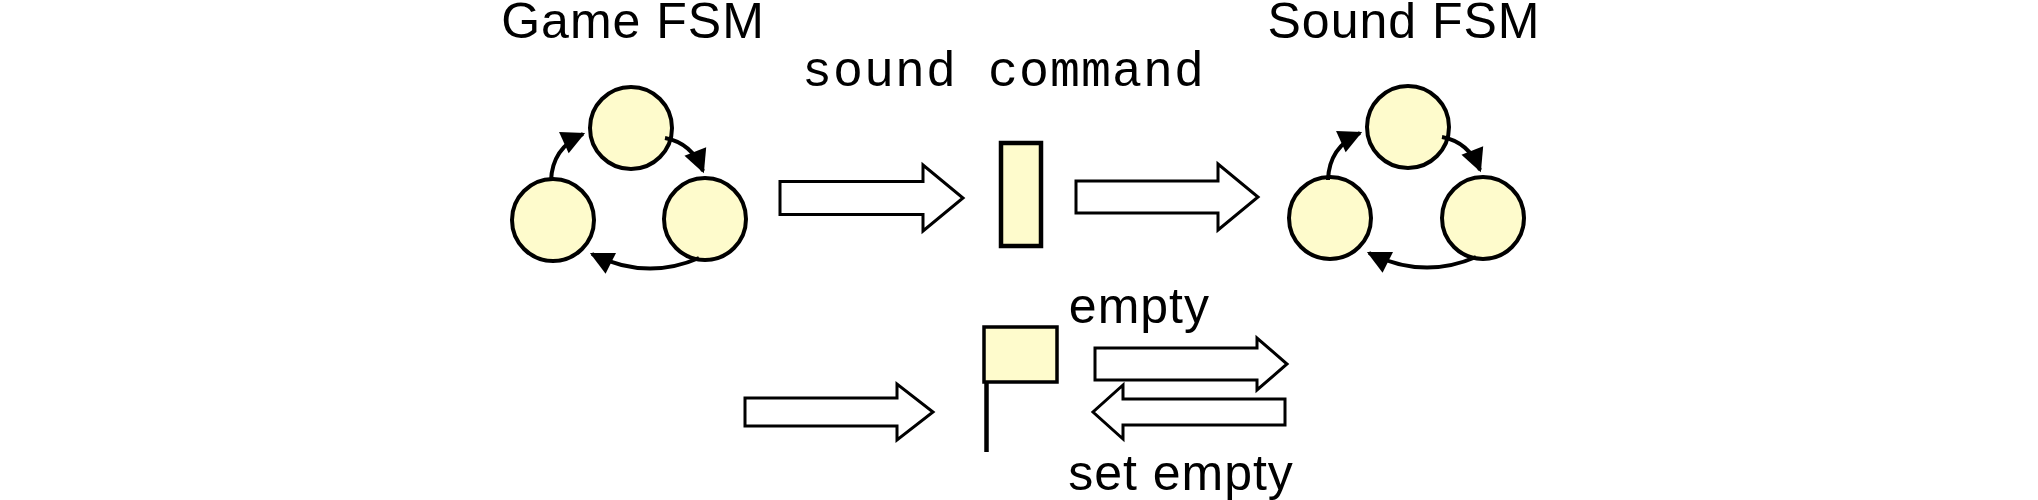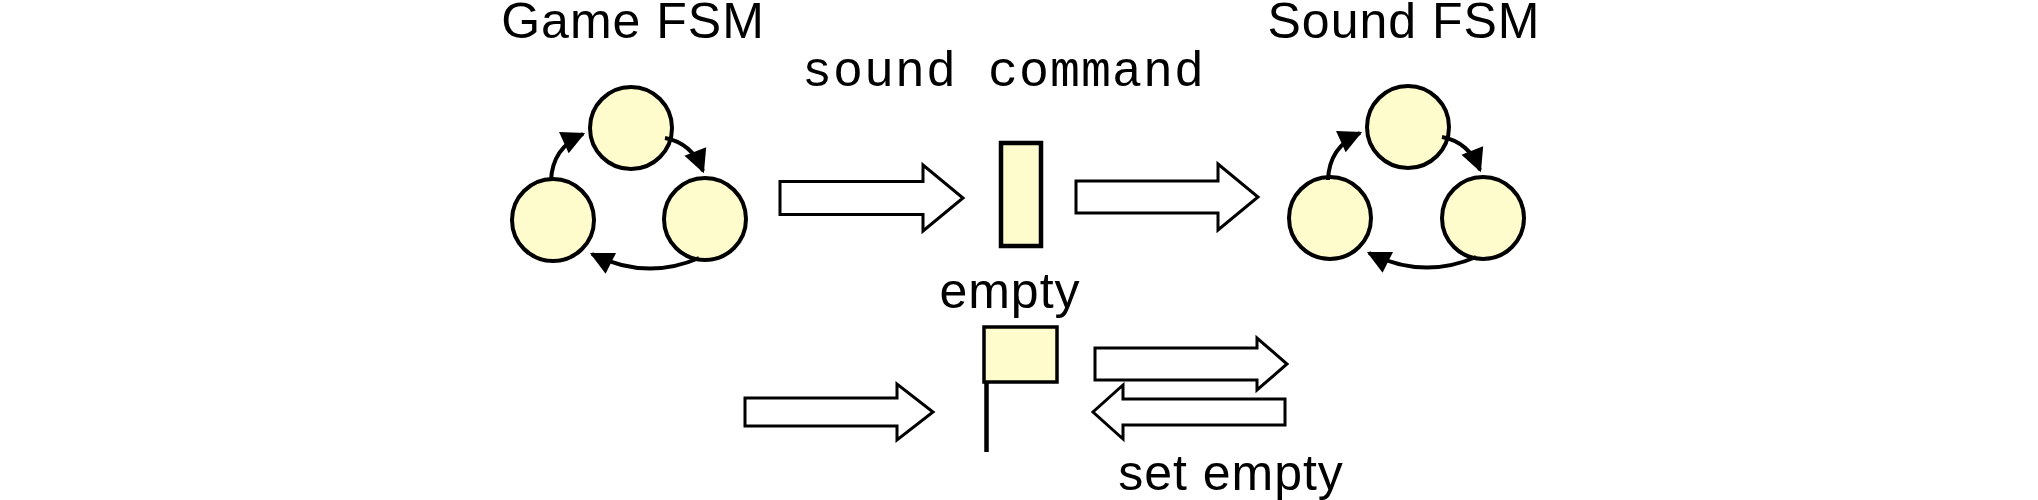--- a/index.html
+++ b/index.html
@@ -70,15 +70,15 @@
       <rect class="flag-rect" x="984" y="327" width="73" height="55" fill="#FEFBCC" stroke="#000000"></rect>
       <line class="flag-pole" x1="986.5" y1="382" x2="986.5" y2="452" stroke="#000000"></line>
       <polygon class="block" points="1095,348 1257,348 1257,338 1287,364 1257,390 1257,380 1095,380" fill="#FFFFFF" stroke="#000000"></polygon>
       <polygon class="block" points="1285,399 1123,399 1123,385 1093,412 1123,439 1123,425 1285,425" fill="#FFFFFF" stroke="#000000"></polygon>
     </g>
   </svg>
 
   <div class="label" style="left:433px;top:-7px;">Game FSM</div>
   <div class="label" style="left:1204px;top:-7px;">Sound FSM</div>
   <div class="label" style="left:802px;top:45px;font-family:Liberation Mono, monospace;">sound command</div>
-  <div class="label" style="left:810px;top:263px;">empty</div>
-  <div class="label" style="left:1031px;top:445px;">set empty</div>
+  <div class="label" style="left:810px;top:278px;text-align:right;">empty</div>
+  <div class="label" style="left:981px;top:445px;">set empty</div>
 </div>
 
 </body></html>

